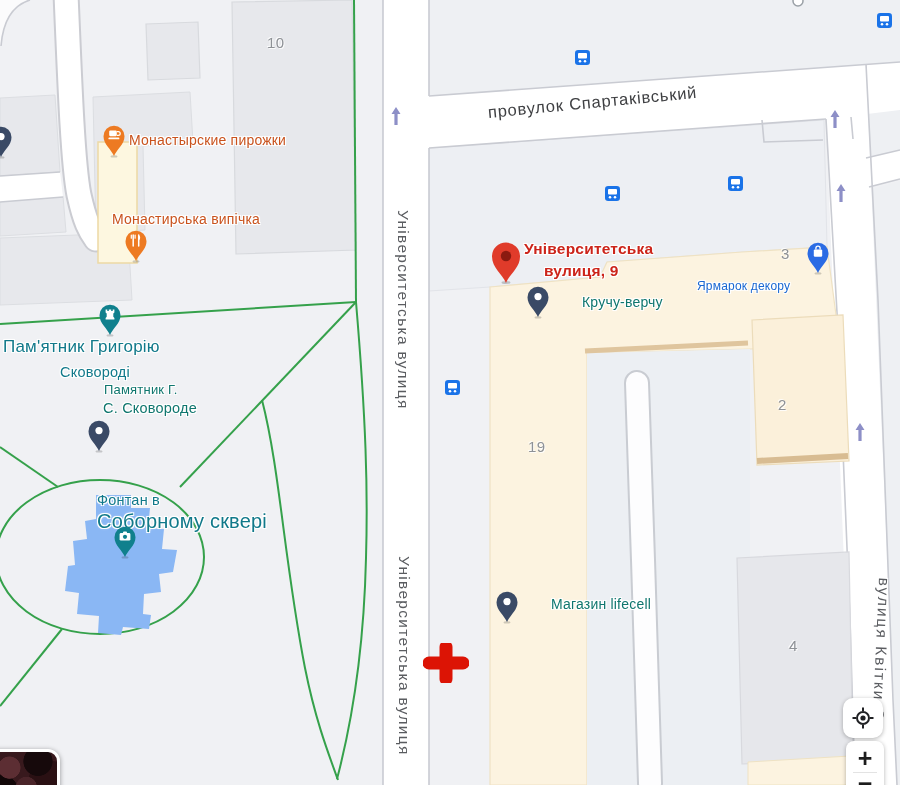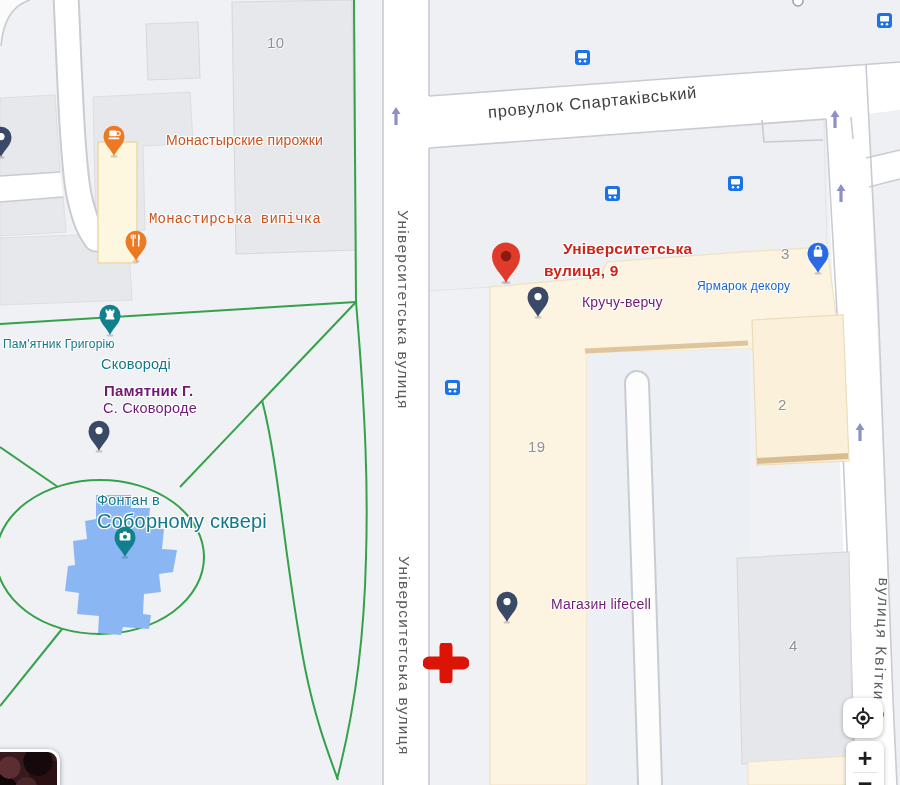--- a/index.html
+++ b/index.html
@@ -7,23 +7,23 @@
     position:relative;width:900px;height:785px;overflow:hidden;
     background:#f0f1f4;
     font-family:"Liberation Sans","DejaVu Sans",sans-serif;
   }
   .base{position:absolute;left:0;top:0;}
   .abs{position:absolute;}
   .lbl{
     position:absolute;white-space:nowrap;font-size:14px;font-weight:500;letter-spacing:.2px;
     text-shadow:-1px -1px 0 #fff,1px -1px 0 #fff,-1px 1px 0 #fff,1px 1px 0 #fff,0 0 3px #fff;
   }
-  .orange{color:#c9521d;margin-left:37px;}
+  .orange{color:#c9521d;}
   .teal{color:#11798a;}
-  .gray{color:#701a75;padding-left:29px;}
+  .gray{color:#0f766e;padding-left:29px;}
   .blue{color:#1967d2;}
   .red{color:#cc241a;font-weight:700;font-size:15.5px;}
   .hn{position:absolute;font-size:15px;color:#8e9196;letter-spacing:.3px;
       text-shadow:-1px -1px 0 rgba(255,255,255,.8),1px 1px 0 rgba(255,255,255,.8);}
   .street{
     position:absolute;white-space:nowrap;color:#5a5c60;font-size:15.5px;font-weight:400;letter-spacing:1.3px;
     text-shadow:-1px -1px 0 #fff,1px -1px 0 #fff,-1px 1px 0 #fff,1px 1px 0 #fff;
   }
   .street-main{color:#3f4043;font-size:16.5px;letter-spacing:.8px;}
   .vert{transform-origin:0 0;transform:rotate(90deg);}
@@ -136,32 +136,32 @@
   <div class="street vert" style="left:413px;top:556px;">Університетська вулиця</div>
   <div class="street" style="left:893px;top:578px;transform:rotate(92.5deg);transform-origin:0 0;letter-spacing:2px;">вулиця Квітки-С</div>
 
   <div class="hn" style="left:267px;top:34px;">10</div>
   <div class="hn" style="left:781px;top:245px;">3</div>
   <div class="hn" style="left:778px;top:396px;">2</div>
   <div class="hn" style="left:528px;top:438px;">19</div>
   <div class="hn" style="left:789px;top:637px;">4</div>
 
   <div class="lbl orange" style="left:129px;top:132px;">Монастырские пирожки</div>
-  <div class="lbl orange" style="left:112px;top:211px;font-family:Liberation Mono, monospace;">Монастирська випічка</div>
-  <div class="lbl teal" style="left:3px;top:337px;font-size:12px;">Пам'ятник Григорію</div>
-  <div class="lbl teal" style="left:60px;top:356px;font-size:14.5px;margin-left:41px;">Сковороді</div>
-  <div class="lbl gray" style="left:75px;top:382px;font-size:15px;font-weight:bold;">Памятник Г.</div>
+  <div class="lbl orange" style="left:112px;top:211px;">Монастирська випічка</div>
+  <div class="lbl teal" style="left:3px;top:337px;font-size:17px;">Пам'ятник Григорію</div>
+  <div class="lbl teal" style="left:60px;top:364px;font-size:14.5px;">Сковороді</div>
+  <div class="lbl gray" style="left:75px;top:382px;font-size:13px;">Памятник Г.</div>
   <div class="lbl gray" style="left:74px;top:400px;font-size:14.5px;">С. Сковороде</div>
   <div class="lbl teal" style="left:97px;top:492px;font-size:14.5px;">Фонтан в</div>
   <div class="lbl teal" style="left:97px;top:510px;font-size:20px;">Соборному сквері</div>
   <div class="lbl gray" style="left:553px;top:294px;">Кручу-верчу</div>
   <div class="lbl gray" style="left:522px;top:596px;">Магазин lifecell</div>
   <div class="lbl blue" style="left:697px;top:279px;font-size:12px;">Ярмарок декору</div>
 
-  <div class="lbl red" style="left:524px;top:240px;margin-left:39px;">Університетська</div>
+  <div class="lbl red" style="left:524px;top:240px;">Університетська</div>
   <div class="lbl red" style="left:524px;top:262px;padding-left:20px;">вулиця, 9</div>
 
   <svg class="pin" style="left:-12px;top:124px;" width="26" height="36" viewBox="0 0 26 36">
     <ellipse cx="13" cy="33.4" rx="3.5" ry="1.2" fill="rgba(0,0,0,.18)"></ellipse>
     <path d="M13,33 C10.5,26.5 2.5,21.5 2.5,13.2 A10.5,10.5 0 1,1 23.5,13.2 C23.5,21.5 15.5,26.5 13,33 Z" fill="#3a4a66"></path>
     <circle cx="13" cy="12.6" r="3.6" fill="#fff"></circle>
   </svg>
 
   <svg class="pin" style="left:101px;top:123px;" width="26" height="36" viewBox="0 0 26 36">
     <ellipse cx="13" cy="33.4" rx="3.5" ry="1.2" fill="rgba(0,0,0,.18)"></ellipse>

